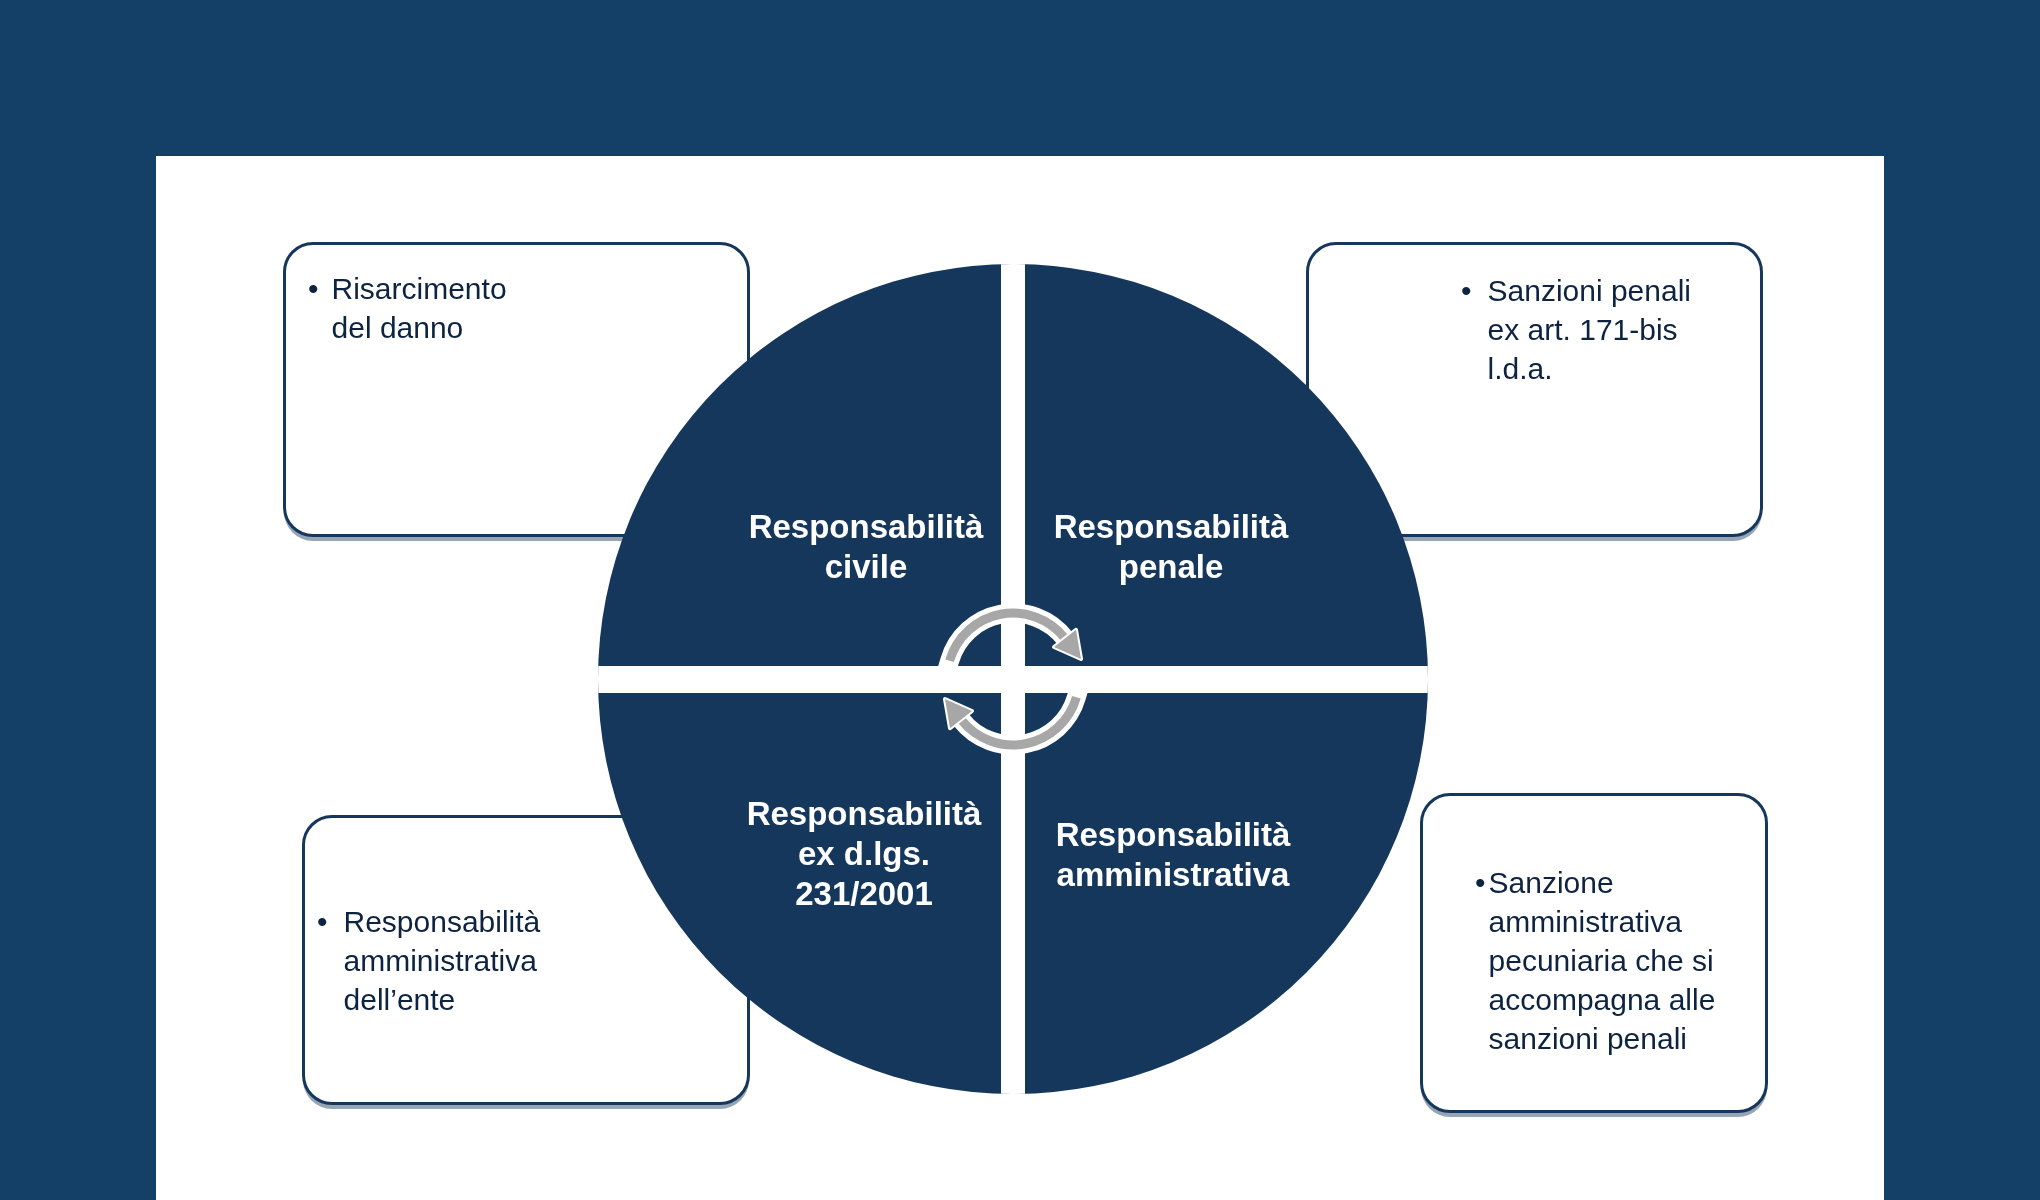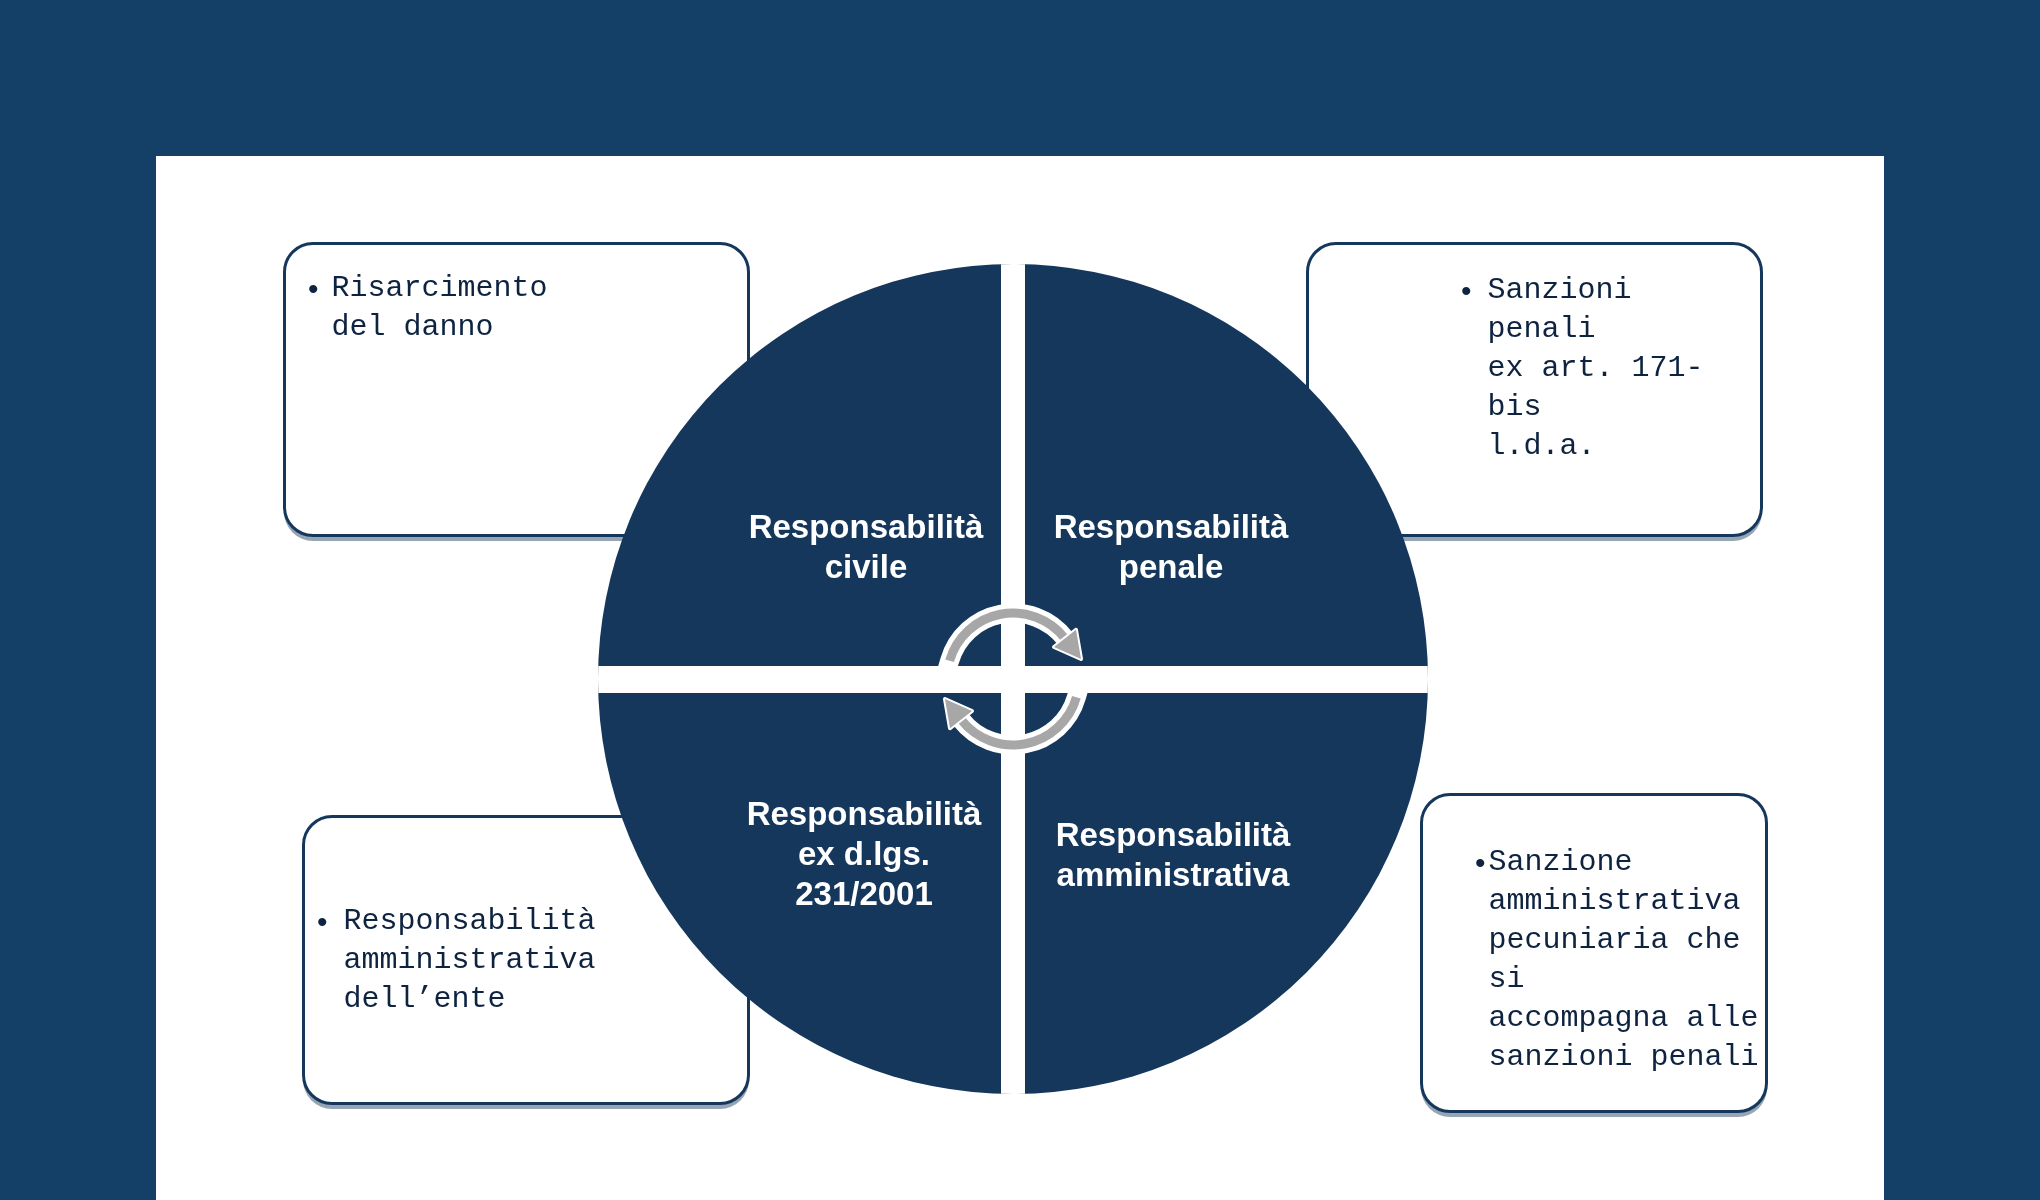--- a/index.html
+++ b/index.html
@@ -21,21 +21,21 @@
   }
   
   .callout{
     position:absolute;box-sizing:border-box;
     border:3px solid #16375c;border-radius:30px;background:#ffffff;
     box-shadow:0 5px 0 -1px rgba(22,55,92,0.45);
     color:#0e2340;font-size:30px;line-height:39px;
   }
   .callout .row{display:flex;align-items:flex-start;}
   .callout .bullet{flex:0 0 auto;}
-  .callout .text{white-space:pre-line;font-family:Liberation Mono, monospace;}
+  .callout .text{white-space:pre-line;}
   .co-tl{left:127px;top:86px;width:467px;height:295px;padding:24px 24px 0 22px;}
   .co-tl .bullet{margin-right:13px;}
   .co-tr{left:1150px;top:86px;width:457px;height:295px;padding:26px 10px 0 152px;}
   .co-tr .bullet{margin-right:16px;}
   .co-bl{left:146px;top:659px;width:448px;height:290px;display:flex;align-items:center;padding:0 10px 0 12px;}
   .co-bl .bullet{margin-right:16px;}
   .co-br{left:1264px;top:637px;width:348px;height:320px;display:flex;align-items:center;padding:14px 6px 0 52px;}
   .co-br .bullet{margin-right:3px;}
   
   .circle{

